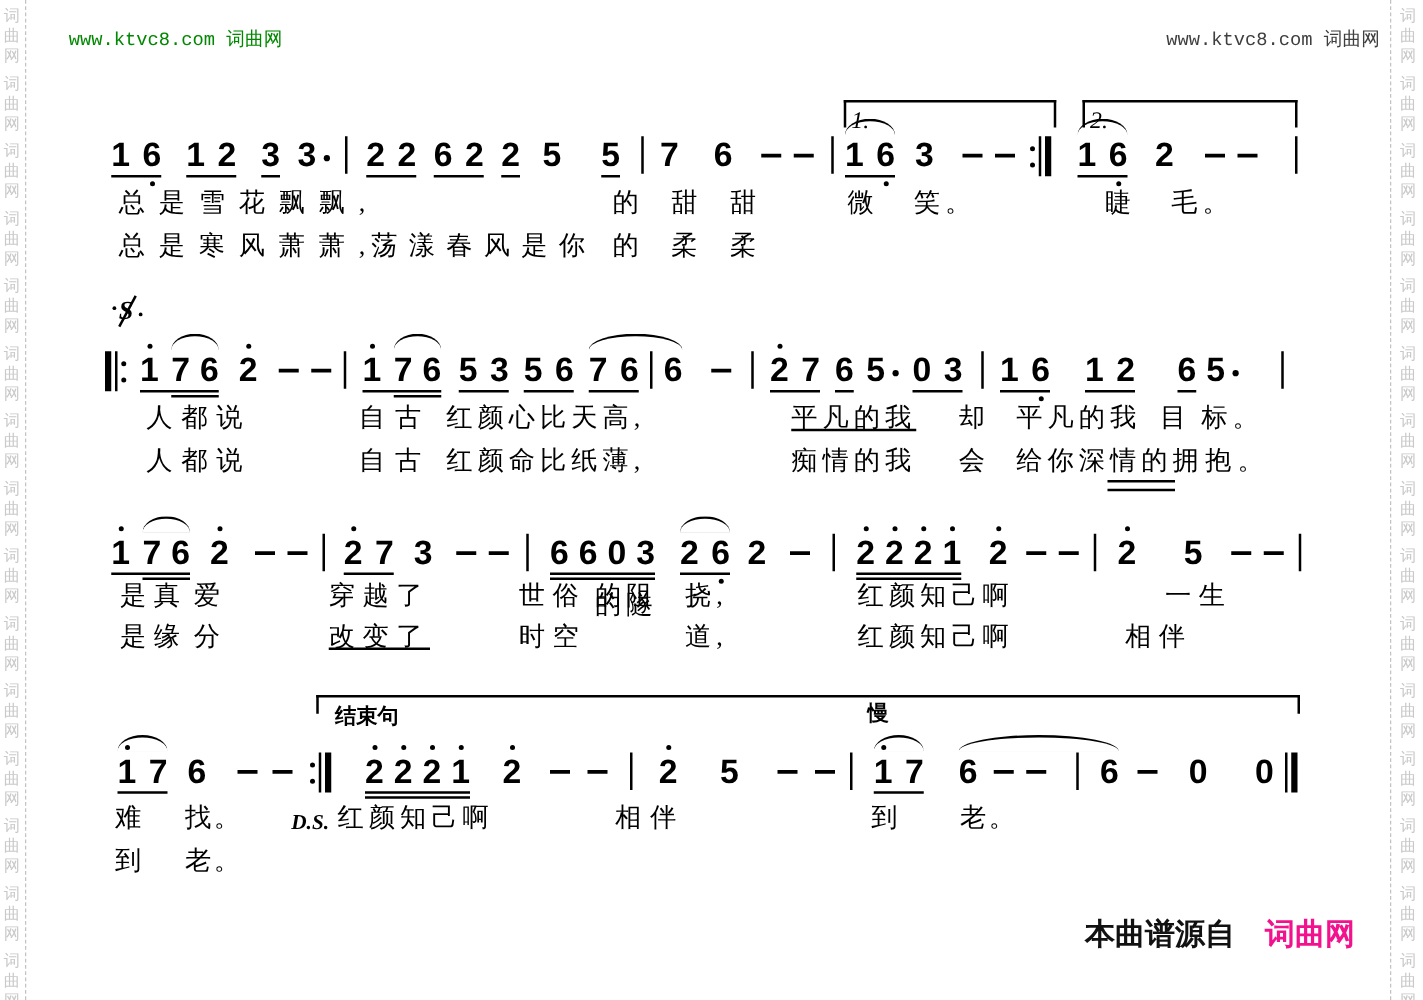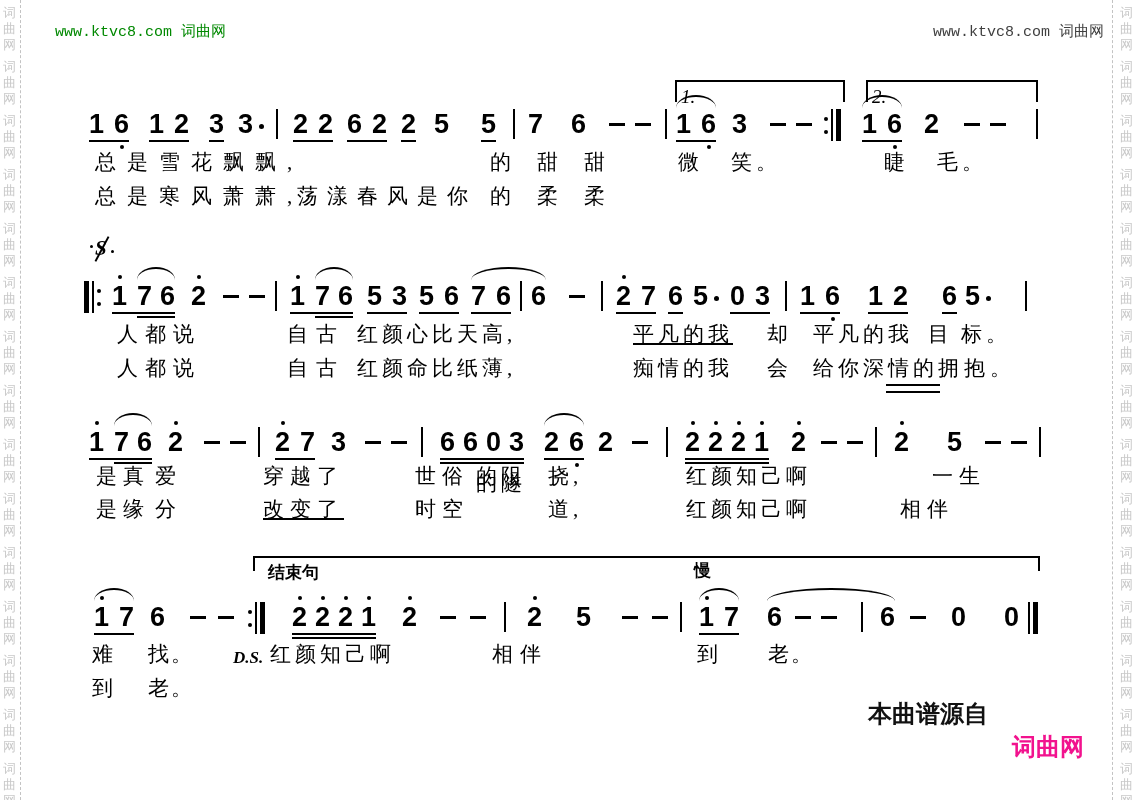--- a/index.html
+++ b/index.html
@@ -741,21 +741,21 @@
           <span class="dg">0</span>
           <div class="lod"></div>
         </div>
         <div class="rep">
           <div class="bthin"></div>
           <div class="bthick"></div>
         </div>
       </div>
     </div>
 
-  <span class="ftr-pre" id="ftrPre" style="left: 868px; top: 698px;">本曲谱源自</span>
+  <span class="ftr-pre" id="ftrPre" style="left: 868px; top: 731px;">本曲谱源自</span>
   <span class="ftr-brand" id="ftrBrand" style="left: 1012px; top: 731px; color: rgb(242, 18, 142);">词曲网</span>
 <span class="wm-char" style="color: rgb(201, 201, 201); left: 3px; top: 4px;">词</span>
     <span class="wm-char" style="color: rgb(201, 201, 201); left: 1120px; top: 4px;">词</span>
     <span class="wm-char" style="color: rgb(201, 201, 201); left: 3px; top: 20px;">曲</span>
     <span class="wm-char" style="color: rgb(201, 201, 201); left: 1120px; top: 20px;">曲</span>
     <span class="wm-char" style="color: rgb(201, 201, 201); left: 3px; top: 36px;">网</span>
     <span class="wm-char" style="color: rgb(201, 201, 201); left: 1120px; top: 36px;">网</span>
     <span class="wm-char" style="color: rgb(201, 201, 201); left: 3px; top: 58px;">词</span>
     <span class="wm-char" style="color: rgb(201, 201, 201); left: 1120px; top: 58px;">词</span>
     <span class="wm-char" style="color: rgb(201, 201, 201); left: 3px; top: 74px;">曲</span>

